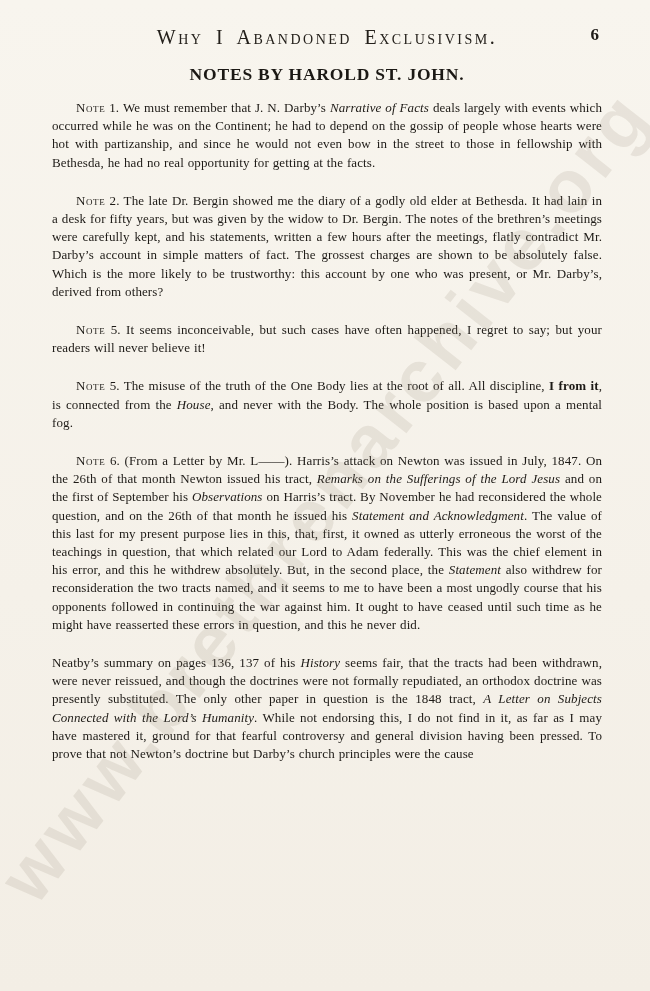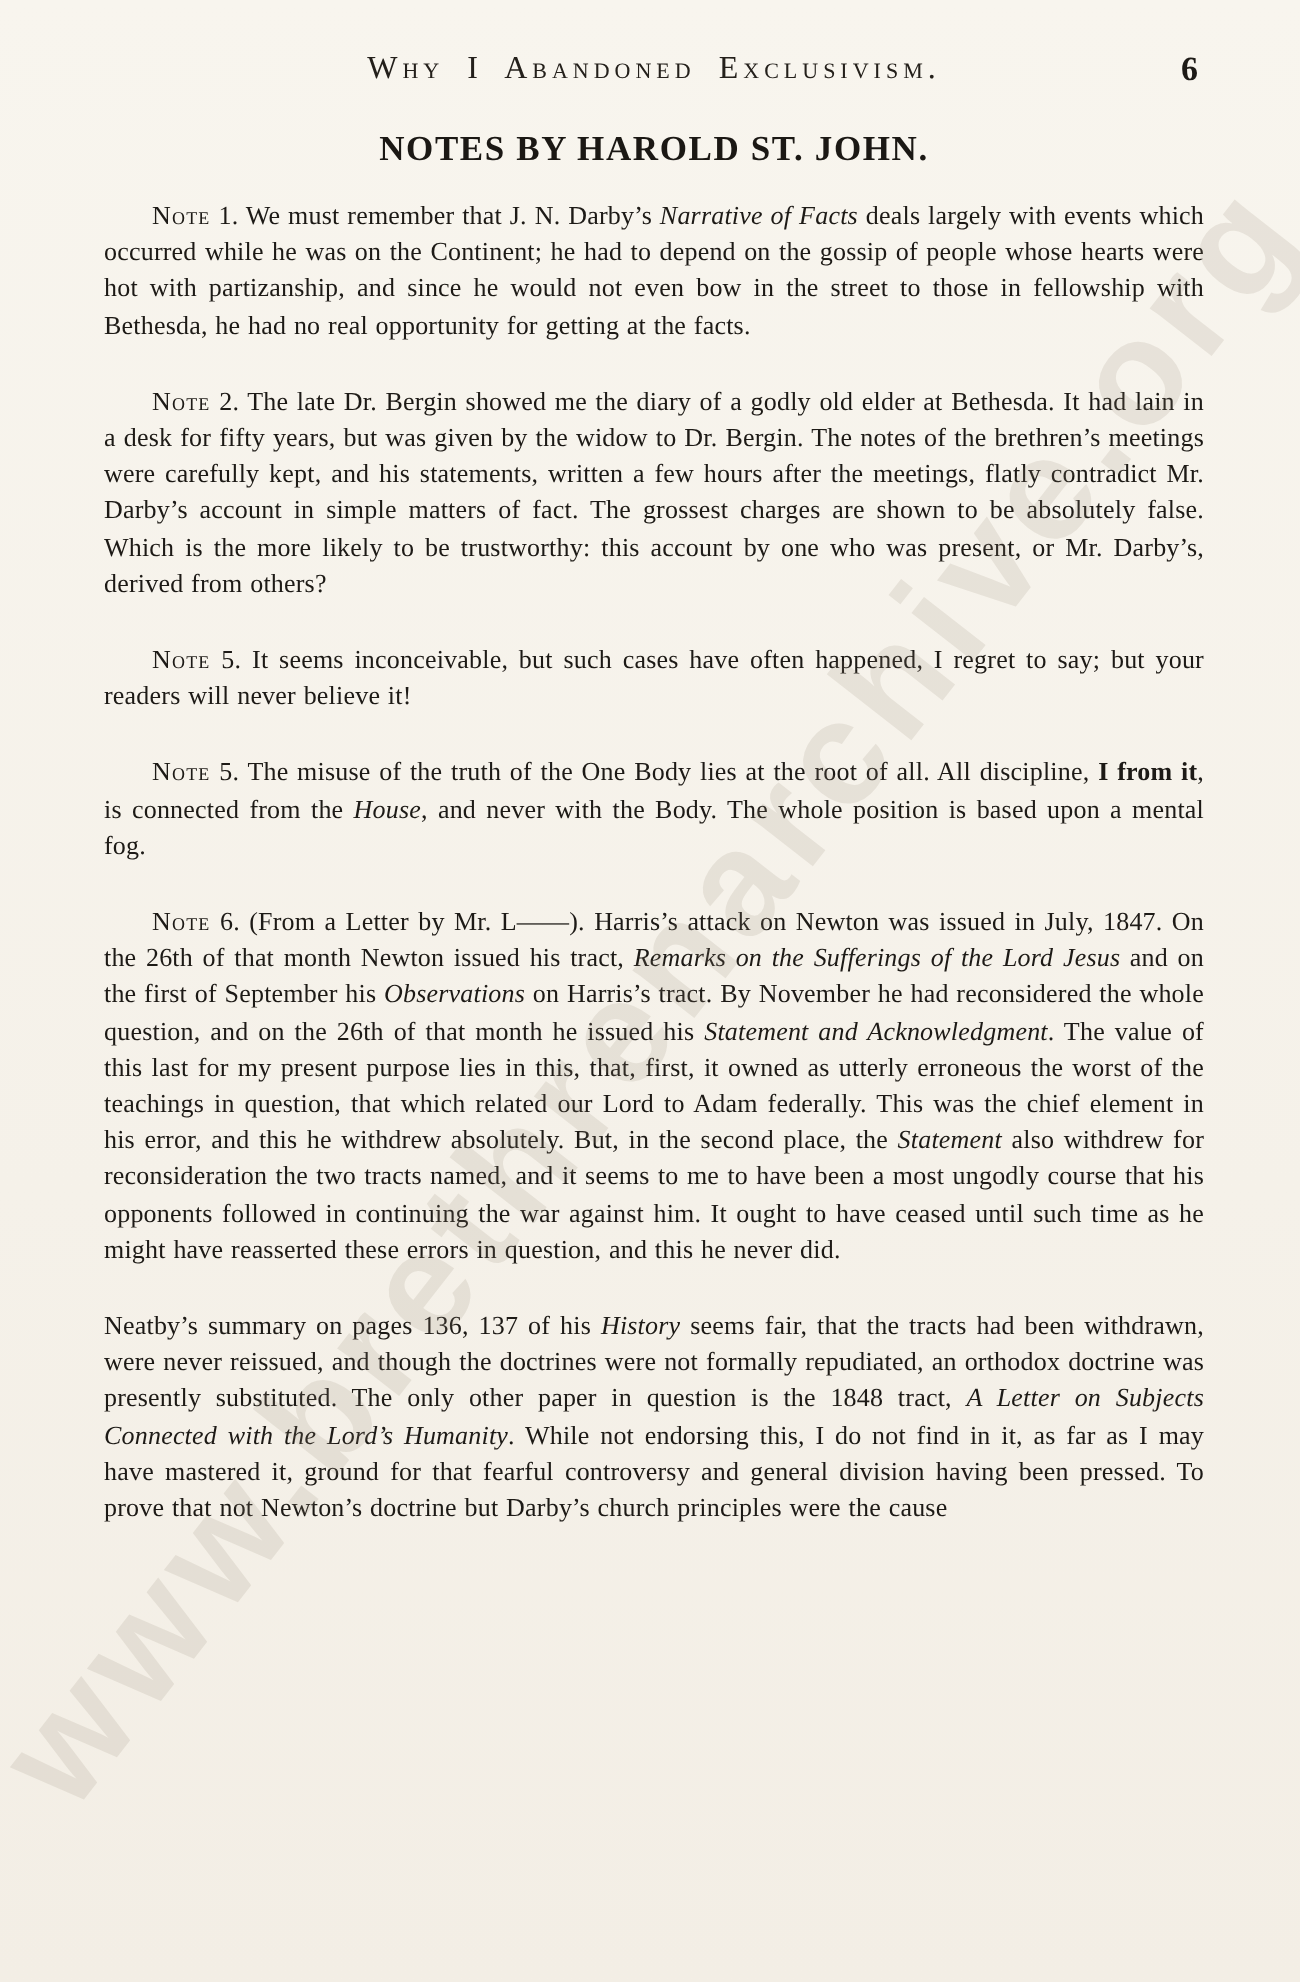--- a/index.html
+++ b/index.html
@@ -20,21 +20,21 @@
     overflow: hidden;
   }
   .running-head {
     position: relative;
     height: 22px;
   }
   .running-title {
     display: block;
     text-align: center;
     font-variant: small-caps;
-    font-size: 16px;
+    font-size: 20px;
     letter-spacing: 2.5px;
     word-spacing: 5px;
     color: #24201b;
   }
   .page-number {
     position: absolute;
     right: 2px;
     top: -1px;
     font-weight: bold;
     font-size: 17px;

